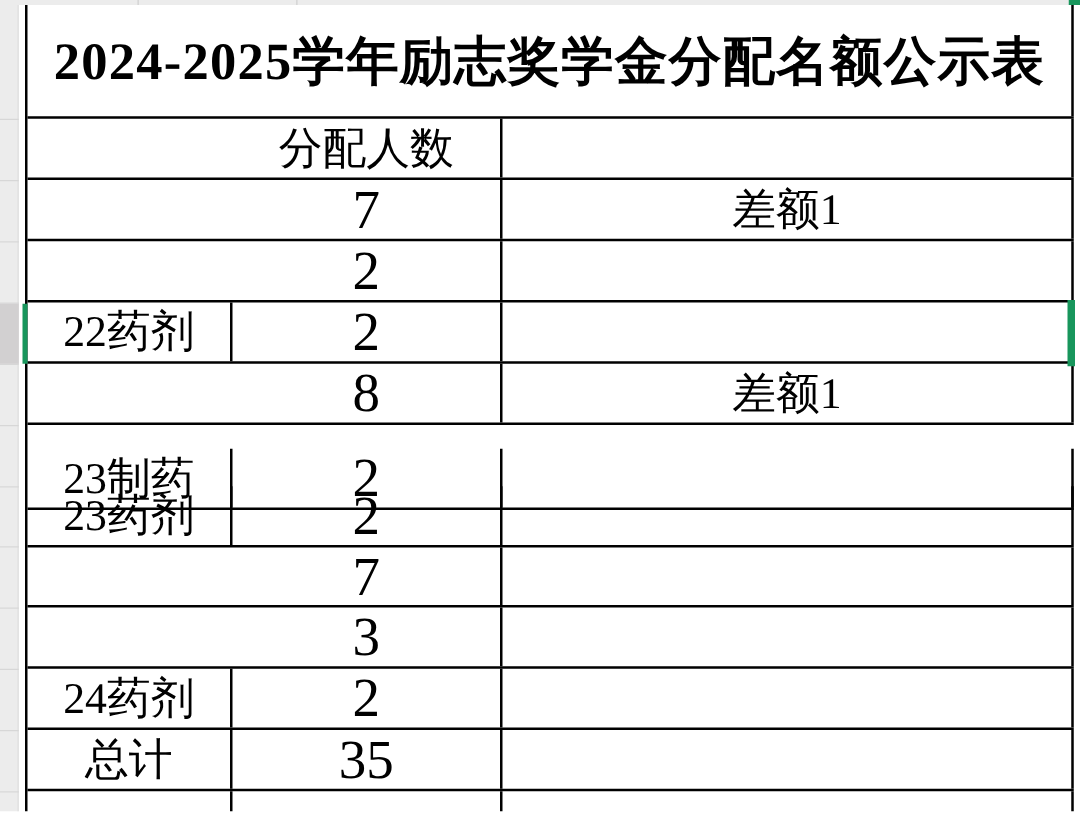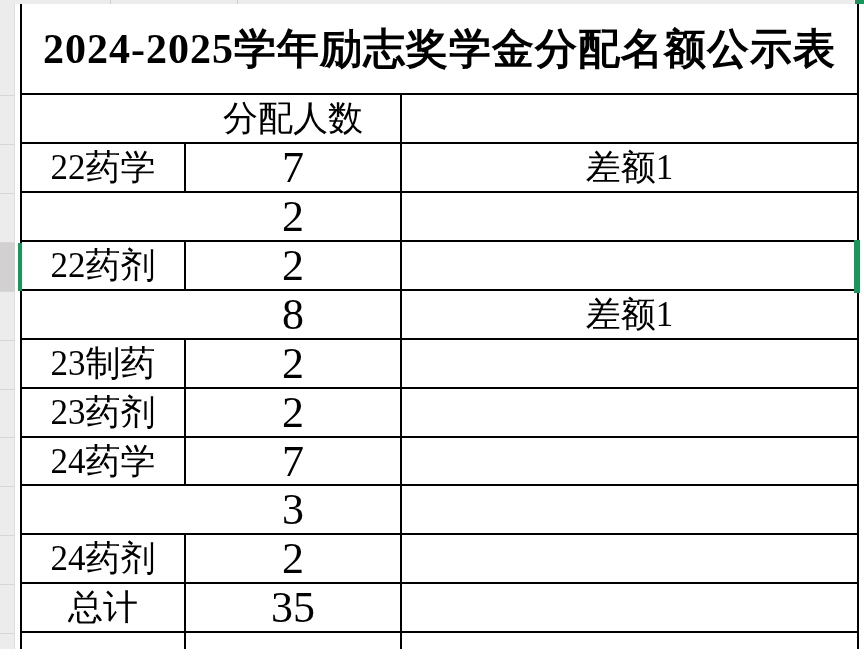--- a/index.html
+++ b/index.html
@@ -80,49 +80,47 @@
       <div class="cell title-cell">2024-2025学年励志奖学金分配名额公示表</div>
     </div>
 
     <div class="row" id="header-row" style="top:91px;height:49px">
       <div class="cell c2 cjk">分配人数</div>
       <div class="cell c3 cjk"></div>
     </div>
 
     <div id="grid-rows">
         <div class="row" style="top: 140px; height: 49px;">
-    <div class="cell c1 cjk">22药学</div>
     <div class="cell c2 num">7</div>
     <div class="cell c3 cjk">差额1</div>
   </div>
         <div class="row" style="top: 189px; height: 49px;">
     <div class="cell c2 num">2</div>
     <div class="cell c3 cjk"></div>
   </div>
         <div class="row" style="top: 238px; height: 49px;">
     <div class="cell c1 cjk">22药剂</div>
     <div class="cell c2 num">2</div>
     <div class="cell c3 cjk"></div>
   </div>
         <div class="row" style="top: 287px; height: 49px;">
     <div class="cell c2 num">8</div>
     <div class="cell c3 cjk">差额1</div>
   </div>
-        <div class="row" style="top: 336px; height: 49px;">
+        <div class="row" style="top: 355px; height: 49px;">
     <div class="cell c1 cjk">23制药</div>
     <div class="cell c2 num">2</div>
     <div class="cell c3 cjk"></div>
   </div>
         <div class="row" style="top: 385px; height: 49px;">
     <div class="cell c1 cjk">23药剂</div>
     <div class="cell c2 num">2</div>
     <div class="cell c3 cjk"></div>
   </div>
         <div class="row" style="top: 434px; height: 48px;">
-    <div class="cell c1 cjk">24药学</div>
     <div class="cell c2 num">7</div>
     <div class="cell c3 cjk"></div>
   </div>
         <div class="row" style="top: 482px; height: 49px;">
     <div class="cell c2 num">3</div>
     <div class="cell c3 cjk"></div>
   </div>
         <div class="row" style="top: 531px; height: 49px;">
     <div class="cell c1 cjk">24药剂</div>
     <div class="cell c2 num">2</div>

